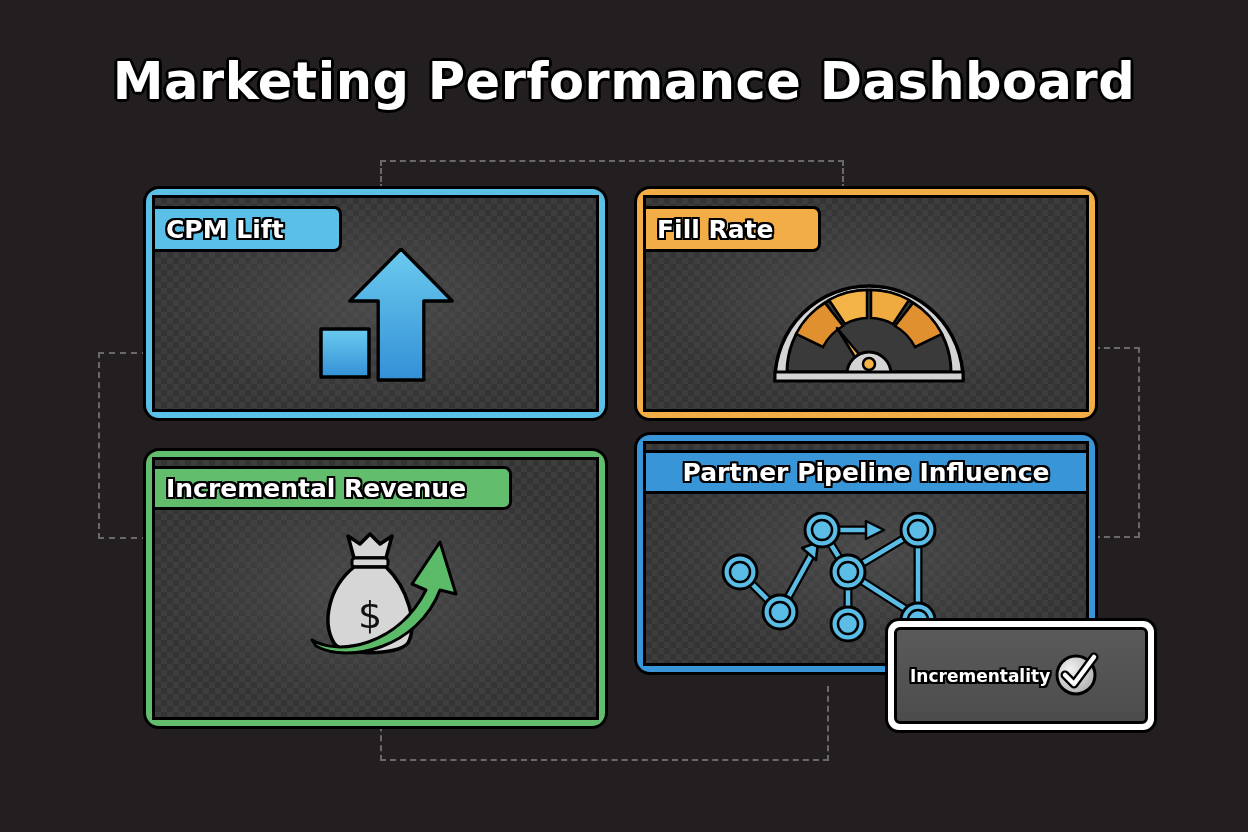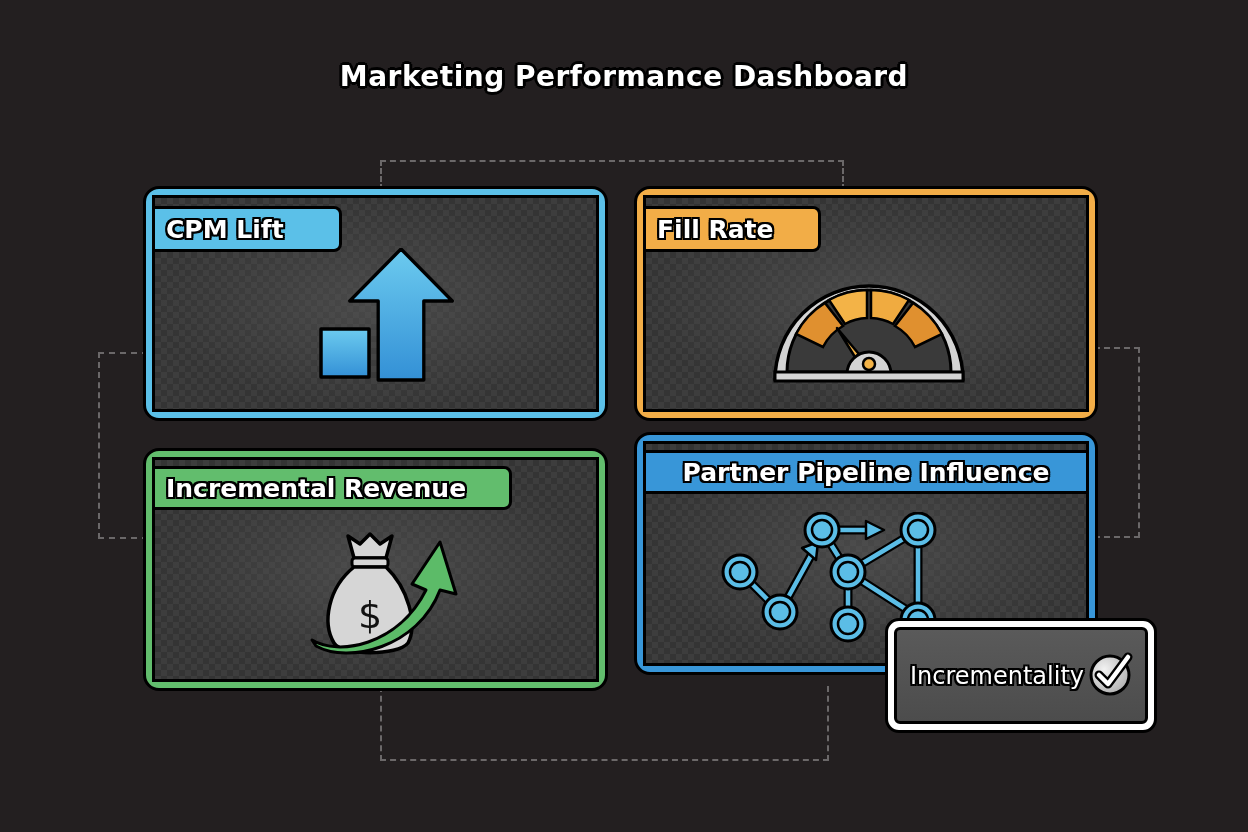--- a/index.html
+++ b/index.html
@@ -5,25 +5,25 @@
   * { box-sizing: border-box; margin: 0; padding: 0; }
   html, body { width: 1248px; height: 832px; overflow: hidden; }
   body {
     background: #231f20;
     font-family: "DejaVu Sans", sans-serif;
     position: relative;
   }
   .title {
     position: absolute;
     left: 0; right: 0;
-    top: 60px;
+    top: 52px;
     text-align: center;
     font-family: "DejaVu Sans", sans-serif;
     font-weight: bold;
-    font-size: 28px;
+    font-size: 51px;
     color: #ffffff;
     letter-spacing: 0.5px;
     text-shadow:
       -2px -2px 0 #000, 2px -2px 0 #000, -2px 2px 0 #000, 2px 2px 0 #000,
       0 3px 0 #000, 0 -3px 0 #000, 3px 0 0 #000, -3px 0 0 #000;
   }
   .connector {
     position: absolute;
     border: 2px dashed #6b6869;
   }
@@ -46,21 +46,21 @@
     border: 3px solid #000;
     overflow: hidden;
     background-color: #3a3a3a;
     background-image:
       radial-gradient(ellipse at 50% 50%, rgba(90,90,90,0.55) 0%, rgba(40,40,40,0.0) 70%),
       repeating-conic-gradient(#343434 0% 25%, #3d3d3d 0% 50%);
     background-size: 100% 100%, 12px 12px;
   }
   .p1 { left: 143px; top: 186px; width: 465px; height: 235px; background: #5bc0e8; }
   .p2 { left: 634px; top: 186px; width: 464px; height: 235px; background: #f2ad47; }
-  .p3 { left: 143px; top: 448px; width: 465px; height: 243px; background: #62bd6d; }
+  .p3 { left: 143px; top: 448px; width: 465px; height: 281px; background: #62bd6d; }
   .p4 { left: 634px; top: 432px; width: 464px; height: 243px; background: #3896d8; }
 
   .tab {
     position: absolute;
     left: -3px;
     top: 8px;
     height: 46px;
     border: 3px solid #000;
     border-left: none;
     border-radius: 0 8px 8px 0;
@@ -99,22 +99,22 @@
     height: 100%;
     background: linear-gradient(180deg, #5a5a5a 0%, #4c4c4c 100%);
     border: 3px solid #000;
     border-radius: 6px;
     display: flex;
     align-items: center;
     padding-left: 13px;
     gap: 4px;
   }
   .badge-label {
-    font-weight: normal;
-    font-size: 24px;
+    font-weight: bold;
+    font-size: 17px;
     color: #fff;
     white-space: nowrap;
     text-shadow:
       -2px -2px 0 #000, 2px -2px 0 #000, -2px 2px 0 #000, 2px 2px 0 #000,
       0 2px 0 #000, 0 -2px 0 #000, 2px 0 0 #000, -2px 0 0 #000;
   }
 </style>
 </head>
 <body>
 

